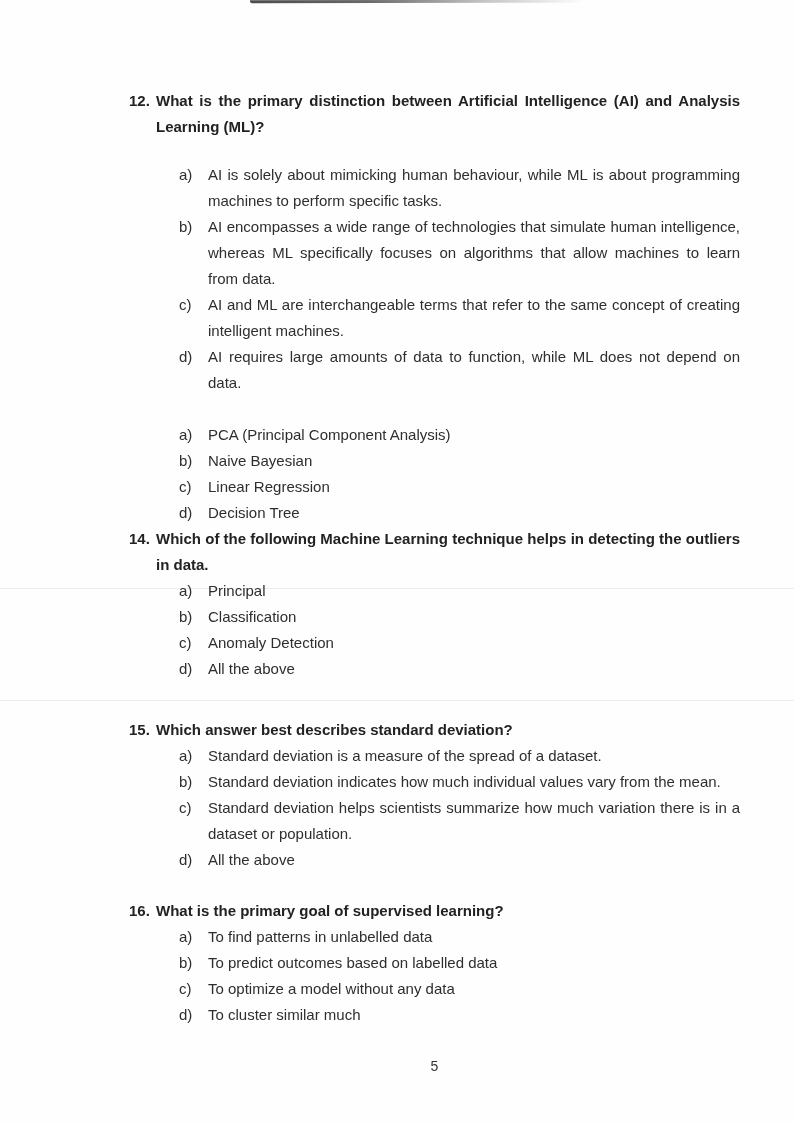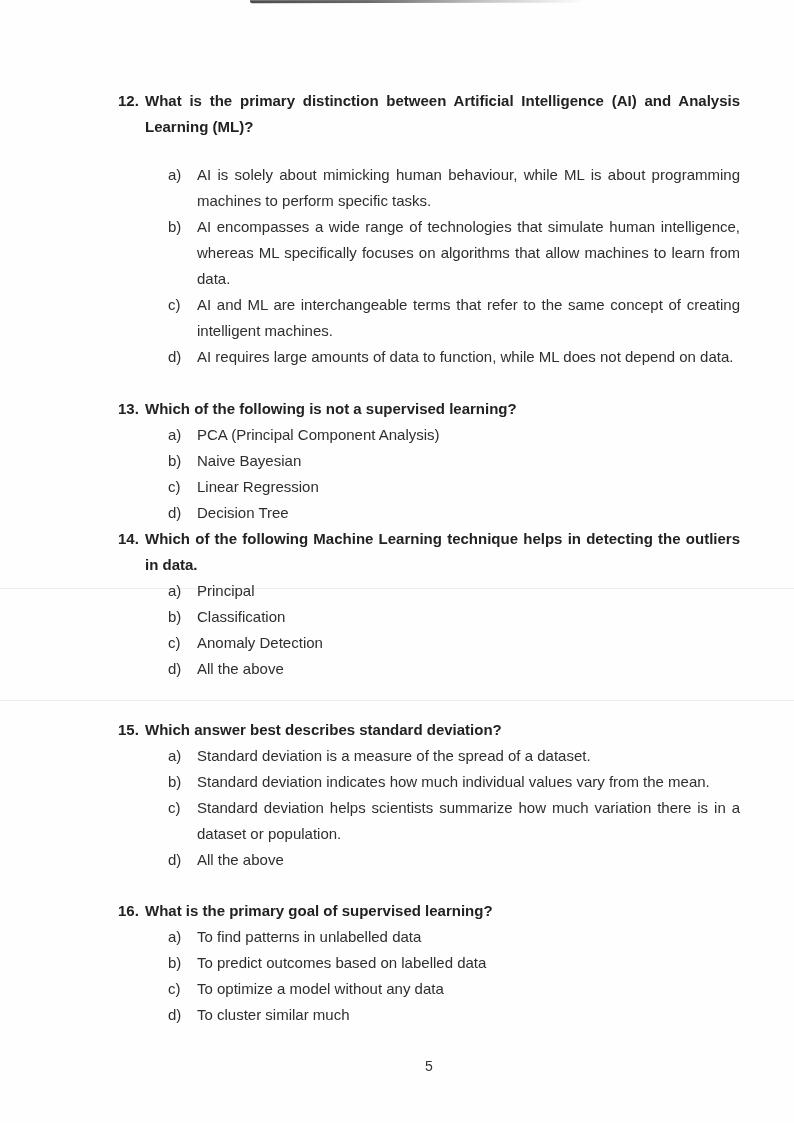--- a/index.html
+++ b/index.html
@@ -28,21 +28,21 @@
       rgba(45,45,45,0.85) 0%,
       rgba(55,55,55,0.75) 35%,
       rgba(90,90,90,0.35) 70%,
       rgba(120,120,120,0.0) 100%);
     border-radius: 0 0 2px 2px;
     transform: skewY(-0.1deg);
   }
   .content {
     position: absolute;
     top: 88px;
-    left: 118px;
+    left: 129px;
     right: 54px;
   }
   .question { margin: 0; }
   .q-header {
     display: flex;
     font-weight: bold;
     color: #222;
     font-size: 15px;
     line-height: 26px;
   }
@@ -119,24 +119,20 @@
           <span class="opt-text">AI and ML are interchangeable terms that refer to the same concept of creating intelligent machines.</span>
         </div>
         <div class="option">
           <span class="opt-label">d)</span>
           <span class="opt-text">AI requires large amounts of data to function, while ML does not depend on data.</span>
         </div>
       </div>
     </div>
 
     <div class="question q13">
-      <div class="q-header">
-        <span class="q-num">13.</span>
-        <span class="q-text">Which of the following is not a supervised learning?</span>
-      </div>
       <div class="options">
         <div class="option">
           <span class="opt-label">a)</span>
           <span class="opt-text">PCA (Principal Component Analysis)</span>
         </div>
         <div class="option">
           <span class="opt-label">b)</span>
           <span class="opt-text">Naive Bayesian</span>
         </div>
         <div class="option">

